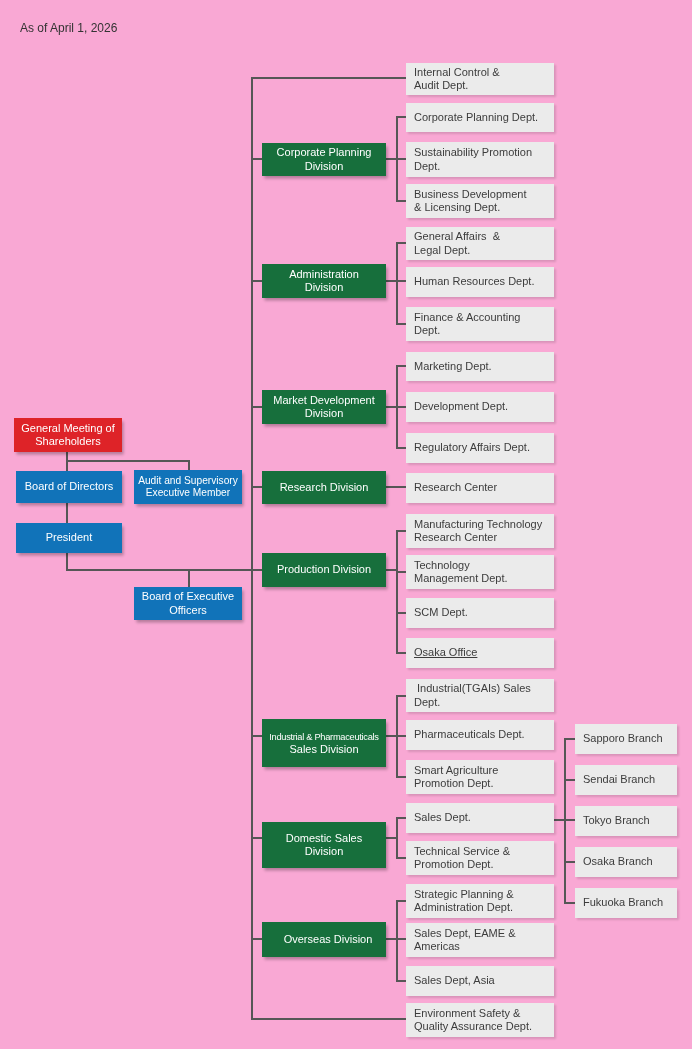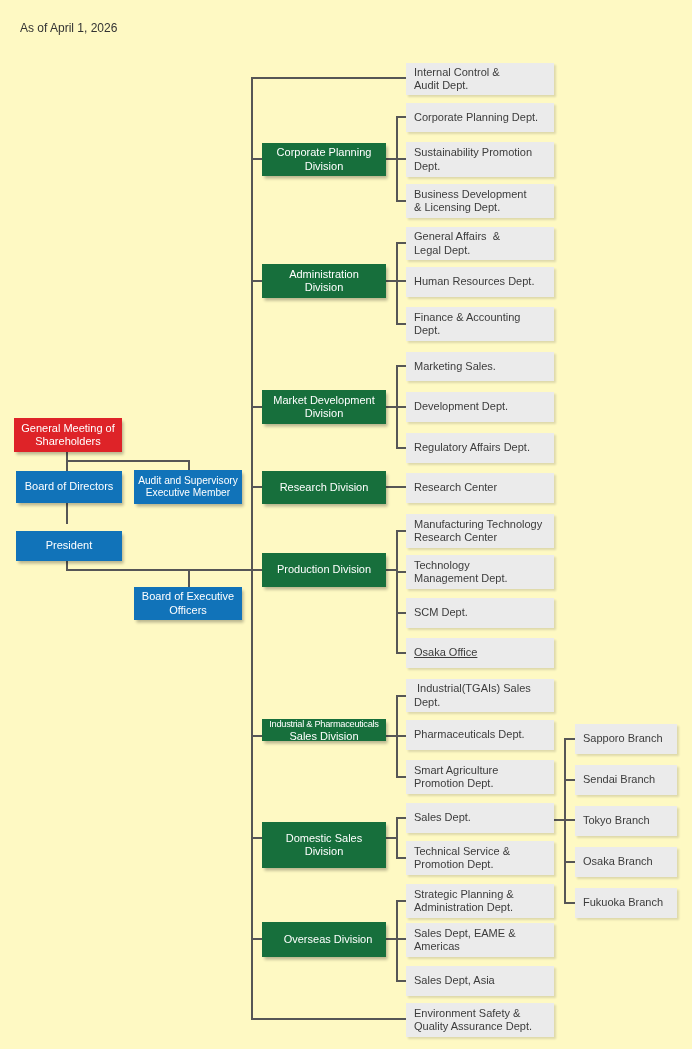--- a/index.html
+++ b/index.html
@@ -1,20 +1,20 @@
 <!DOCTYPE html>
 <html style="--governance-red: #de2328; --governance-blue: #1173b9; --division-green: #176f3c; --department-gray: #ebebeb; --connector-gray: #565656;"><head>
 <meta charset="utf-8">
 <style>
   html, body { margin: 0; padding: 0; background: #ffffff; }
   .canvas {
     position: relative;
     width: 692px;
     height: 1049px;
-    background: #fef9c3;
+    background: #f9a8d4;
     font-family: "Liberation Sans", sans-serif;
     overflow: hidden;
   }
   .heading {
     position: absolute;
     left: 20px; top: 21px;
     font-size: 12px;
     color: #333333;
   }
   .box {
@@ -137,21 +137,21 @@
     <span class="box-label">General Meeting of
 Shareholders</span>
   </div>
   <div class="box gov blue" style="left:16px;top:471px;width:106px;height:32px;">
     <span class="box-label">Board of Directors</span>
   </div>
   <div class="box gov blue tight" style="left:134px;top:470px;width:108px;height:34px;">
     <span class="box-label">Audit and Supervisory
 Executive Member</span>
   </div>
-  <div class="box gov blue" style="left:16px;top:523px;width:106px;height:30px;margin-top:8px;">
+  <div class="box gov blue" style="left:16px;top:523px;width:106px;height:30px;">
     <span class="box-label">President</span>
   </div>
   <div class="box gov blue" style="left:134px;top:587px;width:108px;height:33px;">
     <span class="box-label">Board of Executive
 Officers</span>
   </div>
 
   <div class="box division green" style="left:262px;top:143px;width:124px;height:33px;">
     <span class="box-label">Corporate Planning
 Division</span>
@@ -163,21 +163,21 @@
   <div class="box division green" style="left:262px;top:390px;width:124px;height:34px;">
     <span class="box-label">Market Development
 Division</span>
   </div>
   <div class="box division green" style="left:262px;top:471px;width:124px;height:33px;">
     <span class="box-label">Research Division</span>
   </div>
   <div class="box division green" style="left:262px;top:553px;width:124px;height:34px;">
     <span class="box-label">Production Division</span>
   </div>
-  <div class="box division green condensed" style="left:262px;top:719px;width:124px;height:22px;">
+  <div class="box division green condensed" style="left:262px;top:719px;width:124px;height:48px;">
     <span class="box-label">Industrial &amp; Pharmaceuticals
 Sales Division</span>
   </div>
   <div class="box division green" style="left:262px;top:822px;width:124px;height:46px;">
     <span class="box-label">Domestic Sales
 Division</span>
   </div>
   <div class="box division green" style="left:262px;top:922px;width:124px;height:35px;padding-left:8px;">
     <span class="box-label">Overseas Division</span>
   </div>
@@ -202,21 +202,21 @@
 Legal Dept.</span>
   </div>
   <div class="box dept" style="left:406px;top:267px;width:148px;height:30px;">
     <span class="box-label">Human Resources Dept.</span>
   </div>
   <div class="box dept" style="left:406px;top:307px;width:148px;height:34px;">
     <span class="box-label">Finance &amp; Accounting
 Dept.</span>
   </div>
   <div class="box dept" style="left:406px;top:352px;width:148px;height:29px;">
-    <span class="box-label">Marketing Sales.</span>
+    <span class="box-label">Marketing Dept.</span>
   </div>
   <div class="box dept" style="left:406px;top:392px;width:148px;height:30px;">
     <span class="box-label">Development Dept.</span>
   </div>
   <div class="box dept" style="left:406px;top:433px;width:148px;height:30px;">
     <span class="box-label">Regulatory Affairs Dept.</span>
   </div>
   <div class="box dept" style="left:406px;top:473px;width:148px;height:30px;">
     <span class="box-label">Research Center</span>
   </div>

